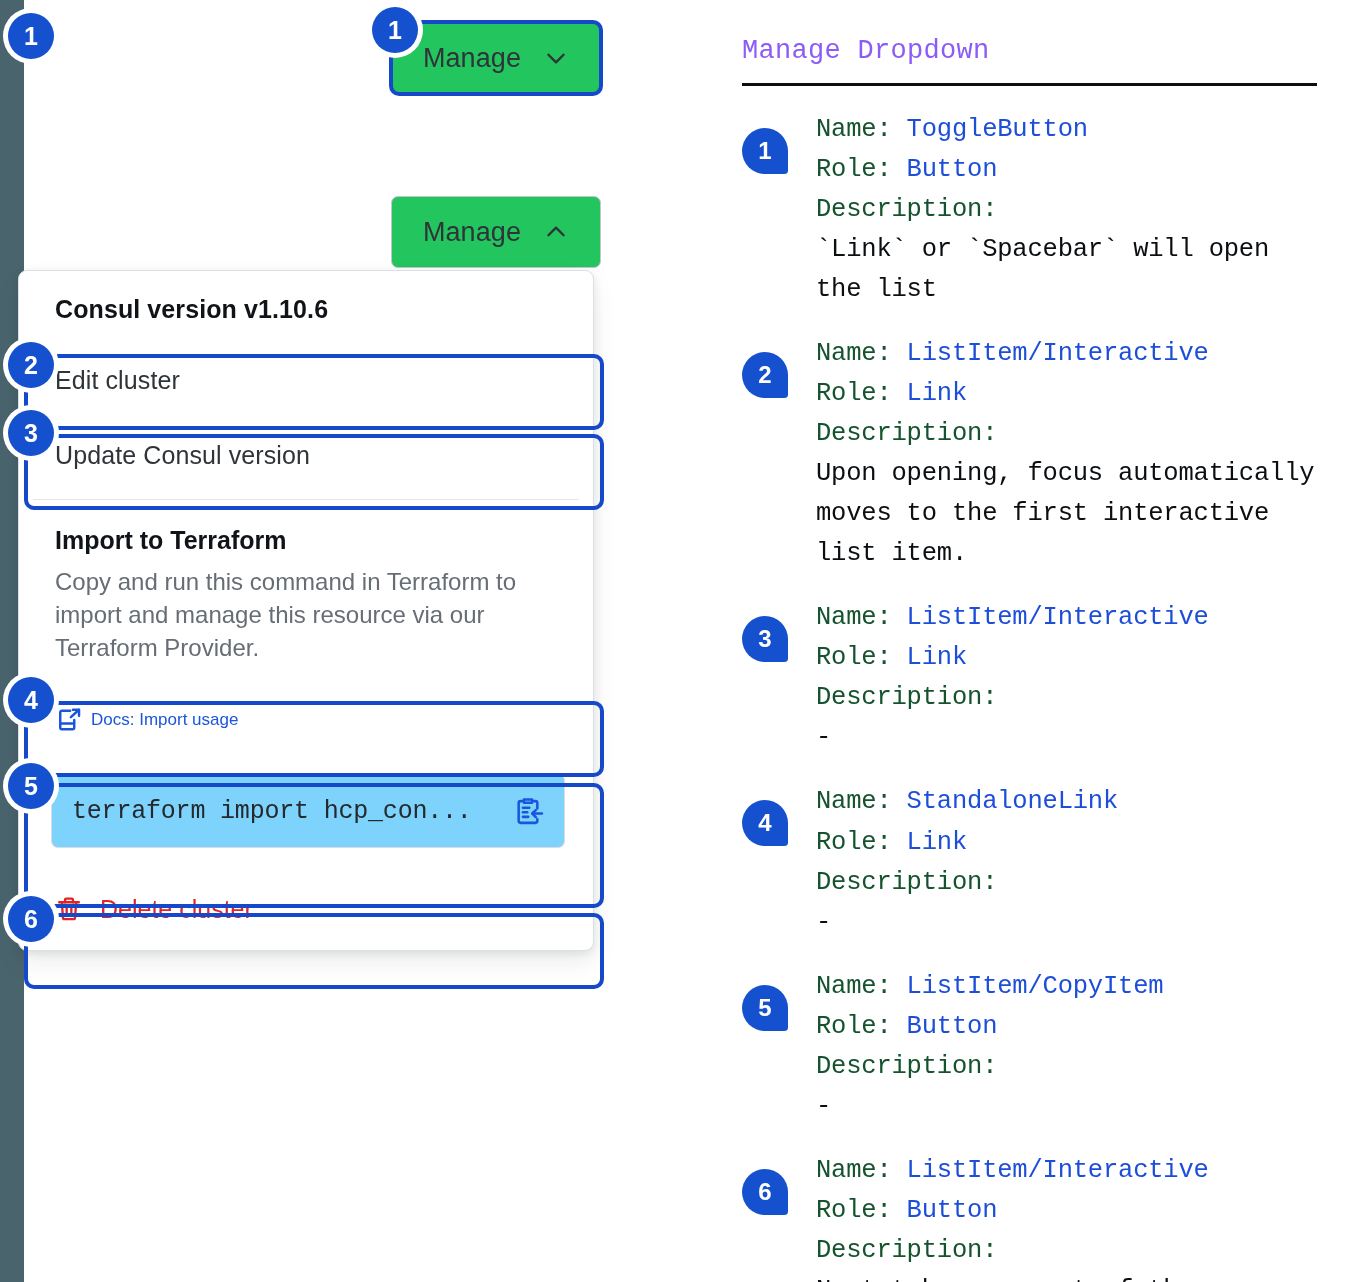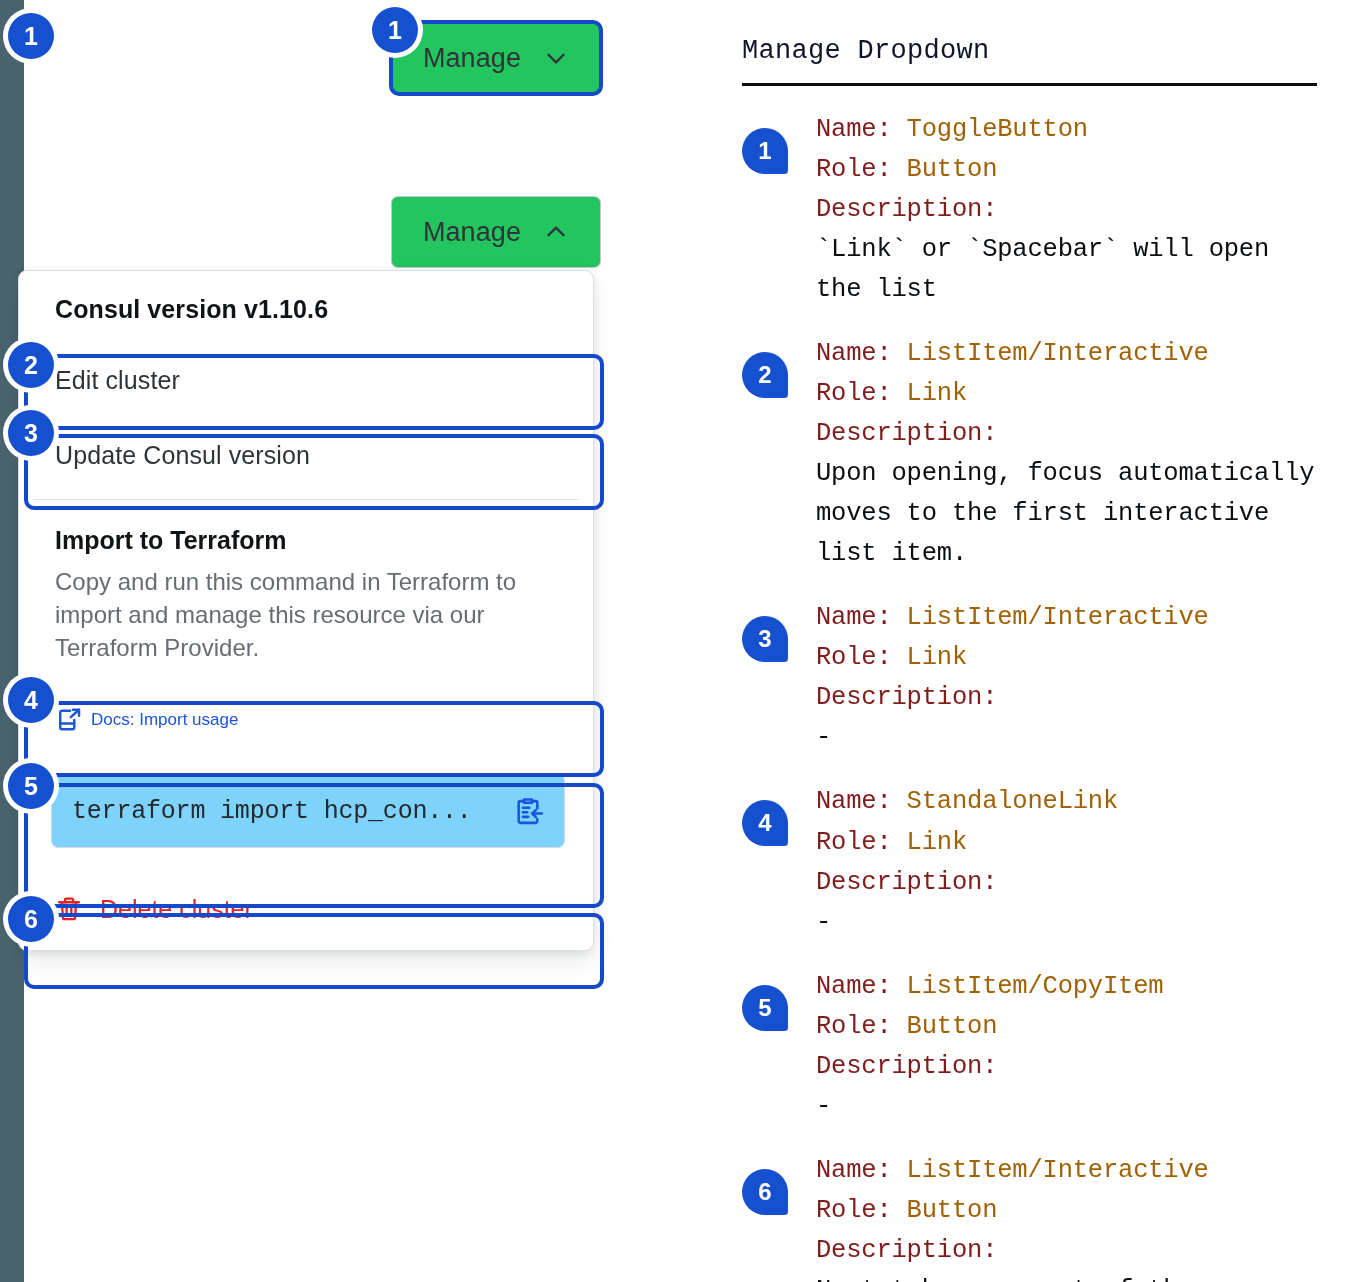--- a/index.html
+++ b/index.html
@@ -119,21 +119,21 @@
     box-shadow: 0 0 0 5px #ffffff;
   }
 
   
   .right {
     position: absolute; left: 742px; top: 36px;
     width: 575px;
   }
   .right-title {
     font-family: "Liberation Mono", monospace;
-    font-size: 27px; color: #0f172a; letter-spacing: .3px;
+    font-size: 27px; color: #8b5cf6; letter-spacing: .3px;
   }
   .right-rule {
     margin-top: 17px;
     height: 3px; background: #0c0f12; width: 575px;
   }
 
   .entries { margin-top: 24px; }
   .entry { position: relative; display: flex; margin-bottom: 24px; }
   .badge-pin {
     flex: 0 0 46px;
@@ -146,22 +146,22 @@
     margin-top: 18px;
     font-family: "Liberation Sans", sans-serif;
   }
   .entry-body {
     margin-left: 28px;
     font-family: "Liberation Mono", monospace;
     font-size: 25.5px;
     line-height: 1.57;
     letter-spacing: -.2px;
   }
-  .lbl { color: #7f1d1d; }
-  .val { color: #a16207; }
+  .lbl { color: #14532d; }
+  .val { color: #1d4ed8; }
   .desc-val { color: #0c0f12; white-space: pre-line; }
 </style>
 </head>
 <body>
 
 <div class="page">
 
   <div class="rail"></div>
 
   <div class="left">

